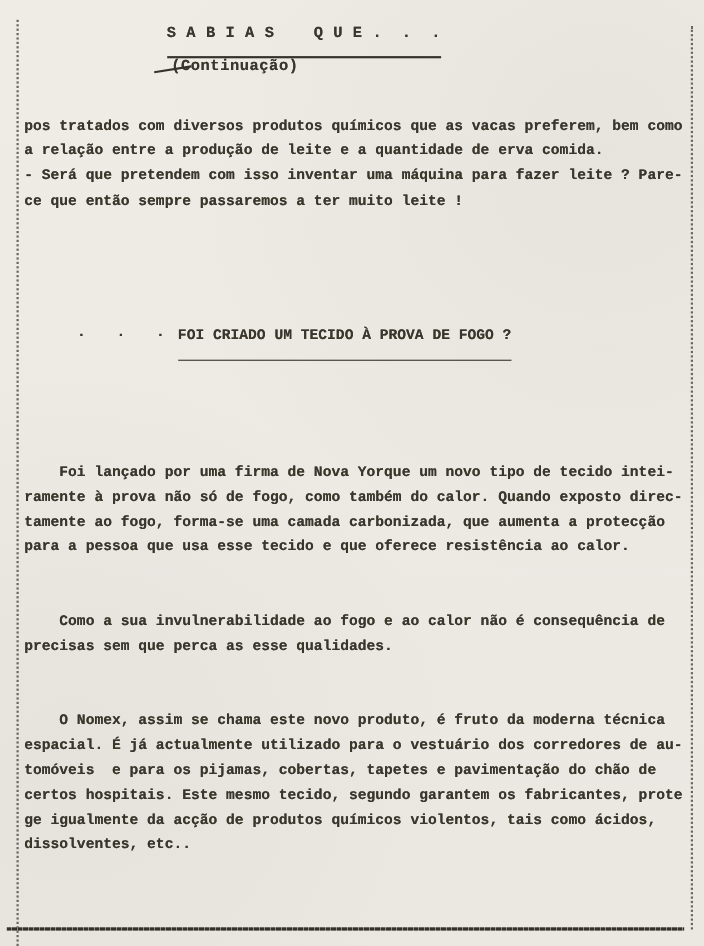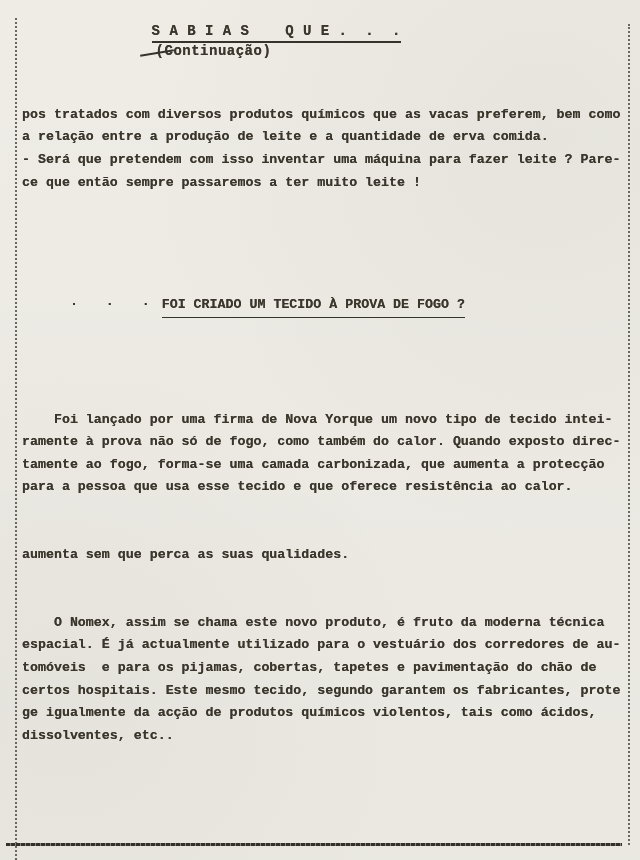--- a/index.html
+++ b/index.html
@@ -58,21 +58,21 @@
     position: absolute;
     top: 7px;
     left: 116px;
     font-size: 14px;
     letter-spacing: 0.5px;
     white-space: pre;
   }
   .header-title {
     display: inline-block;
     border-bottom: 2px solid #35332b;
-    padding-bottom: 2px;
+    padding-bottom: 12px;
   }
   .header-continuation {
     margin-left: 4px;
     position: relative;
     display: inline-block;
   }
   .header-continuation::before {
     content: "";
     position: absolute;
     left: -16px;
@@ -94,21 +94,21 @@
   }
   .heading-row {
     margin-top: 9px;
   }
   .heading-bullets {
     letter-spacing: 0.3em;
   }
   .heading-text {
     display: inline-block;
     border-bottom: 1.6px solid #35332b;
-    padding-bottom: 1px;
+    padding-bottom: 11px;
     margin-left: 8px;
   }
 </style>
 </head>
 <body>
 
 <div class="page tw">
 
   <div class="border-left"></div>
   <div class="border-right"></div>
@@ -121,21 +121,21 @@
 
   <div class="content">
 
     <div class="para"><div class="tw-line">pos tratados com diversos produtos químicos que as vacas preferem, bem como</div><div class="tw-line">a relação entre a produção de leite e a quantidade de erva comida.</div><div class="tw-line">- Será que pretendem com isso inventar uma máquina para fazer leite ? Pare-</div><div class="tw-line">ce que então sempre passaremos a ter muito leite !</div></div>
 
     <div class="heading-row">
       <span class="heading-bullets">·  ·  ·</span><span class="heading-text">FOI CRIADO UM TECIDO À PROVA DE FOGO ?</span>
     </div>
 
     <div class="para"><div class="tw-line">    Foi lançado por uma firma de Nova Yorque um novo tipo de tecido intei-</div><div class="tw-line">ramente à prova não só de fogo, como também do calor. Quando exposto direc-</div><div class="tw-line">tamente ao fogo, forma-se uma camada carbonizada, que aumenta a protecção</div><div class="tw-line">para a pessoa que usa esse tecido e que oferece resistência ao calor.</div></div>
-    <div class="para"><div class="tw-line">aumenta sem que perca as suas qualidades.</div></div>
+    <div class="para"><div class="tw-line">    Como a sua invulnerabilidade ao fogo e ao calor não é consequência de</div><div class="tw-line">precisas sem que perca as esse qualidades.</div></div>
     <div class="para"><div class="tw-line">    O Nomex, assim se chama este novo produto, é fruto da moderna técnica</div><div class="tw-line">espacial. É já actualmente utilizado para o vestuário dos corredores de au-</div><div class="tw-line">tomóveis  e para os pijamas, cobertas, tapetes e pavimentação do chão de</div><div class="tw-line">certos hospitais. Este mesmo tecido, segundo garantem os fabricantes, prote</div><div class="tw-line">ge igualmente da acção de produtos químicos violentos, tais como ácidos,</div><div class="tw-line">dissolventes, etc..</div></div>
 
     
 
     
     
     
 
     
 

